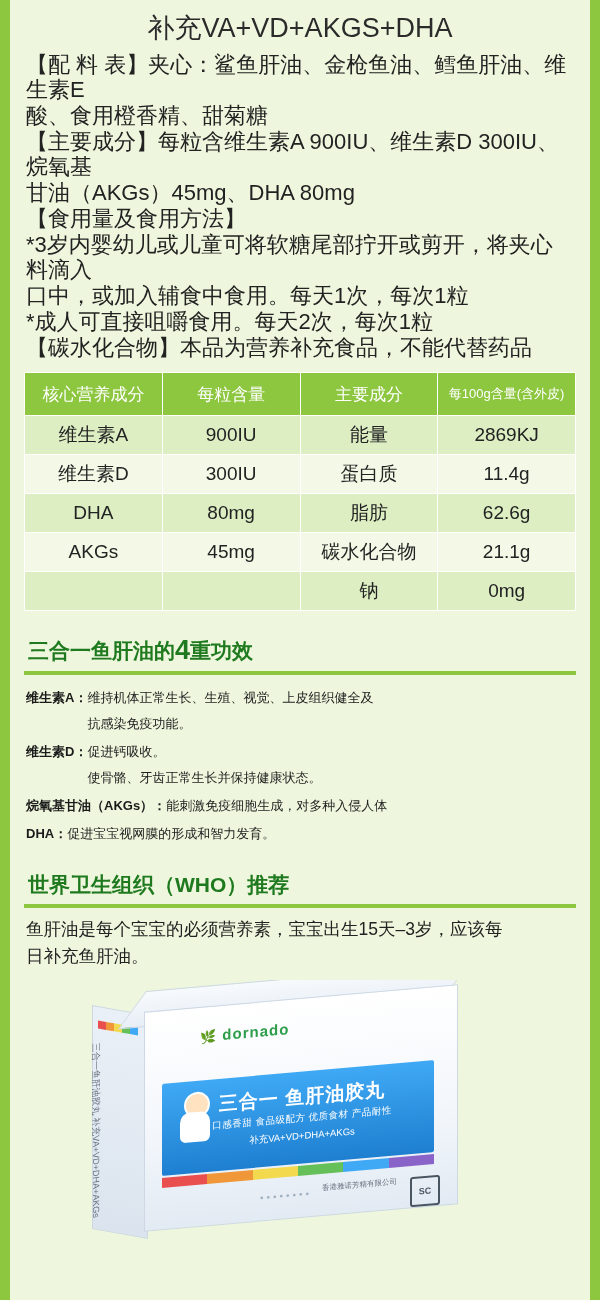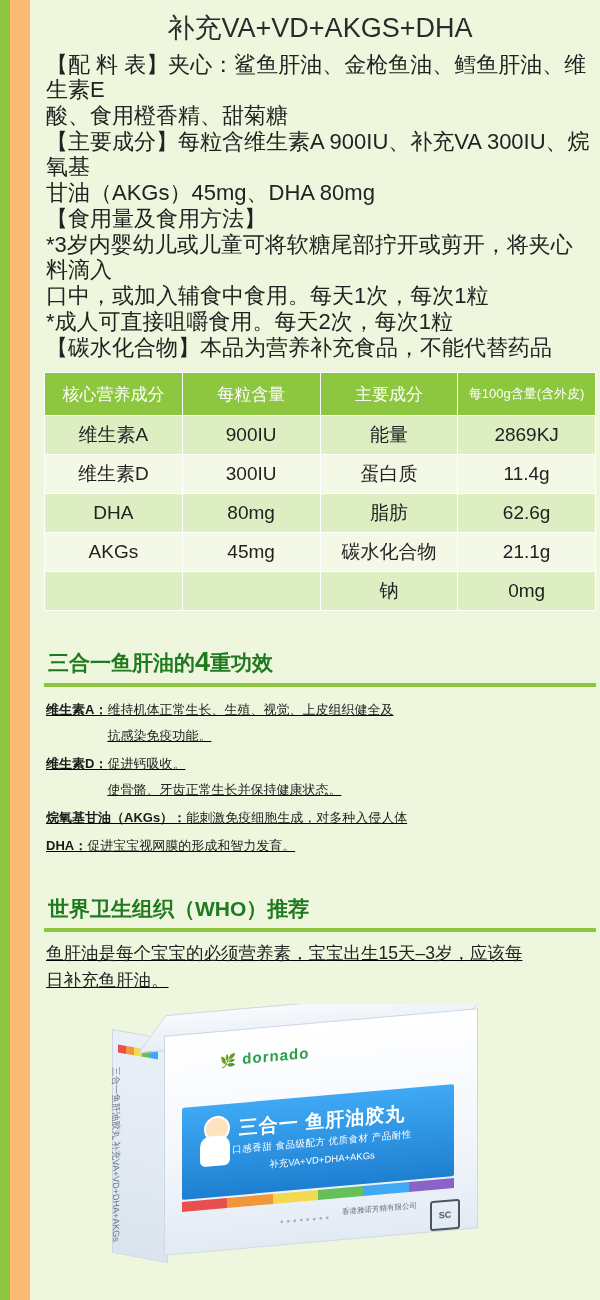--- a/index.html
+++ b/index.html
@@ -10,25 +10,24 @@
     width: 600px;
     height: 1300px;
     background: #ffffff;
     font-family: "Liberation Sans", "DejaVu Sans", sans-serif;
     overflow: hidden;
   }
   .page {
     position: relative;
     width: 600px;
     height: 1300px;
-    background: #fdba74;
+    background: #e5e5e5;
     box-sizing: border-box;
     border-left: 10px solid #8dc63f;
     border-right: 10px solid #8dc63f;
-    padding-left: 20px;
   }
   .inner {
     position: relative;
     width: 580px;
     height: 1300px;
     background: #eef7dd;
     box-sizing: border-box;
     padding: 0 14px;
   }
   .title {
@@ -76,22 +75,21 @@
   table.nutri td {
     height: 36px;
     font-size: 19px;
   }
   tr.odd td { background: #ddeec3; }
   tr.even td { background: #f3f9e6; }
   tr.blank td { background: #ddeec3; }
 
   
   .sec {
-    margin-top: 36px;
-    text-decoration: underline;
+    margin-top: 24px;
   }
   .sec-head {
     display: inline-block;
     position: relative;
     font-size: 21px;
     color: #1f7a1f;
     font-weight: bold;
     padding: 0 4px 3px 4px;
   }
   .sec-head .big {
@@ -327,21 +325,21 @@
 <body>
 
 <div class="page">
   <div class="inner">
 
     <div class="title">补充VA+VD+AKGS+DHA</div>
 
     <div class="ingredients">
       <p>【配 料 表】夹心：鲨鱼肝油、金枪鱼油、鳕鱼肝油、维生素E</p>
       <p>酸、食用橙香精、甜菊糖</p>
-      <p>【主要成分】每粒含维生素A 900IU、补充VA 300IU、烷氧基</p>
+      <p>【主要成分】每粒含维生素A 900IU、维生素D 300IU、烷氧基</p>
       <p>甘油（AKGs）45mg、DHA 80mg</p>
       <p>【食用量及食用方法】</p>
       <p>*3岁内婴幼儿或儿童可将软糖尾部拧开或剪开，将夹心料滴入</p>
       <p>口中，或加入辅食中食用。每天1次，每次1粒</p>
       <p>*成人可直接咀嚼食用。每天2次，每次1粒</p>
       <p>【碳水化合物】本品为营养补充食品，不能代替药品</p>
     </div>
 
     <table class="nutri">
       <thead>

